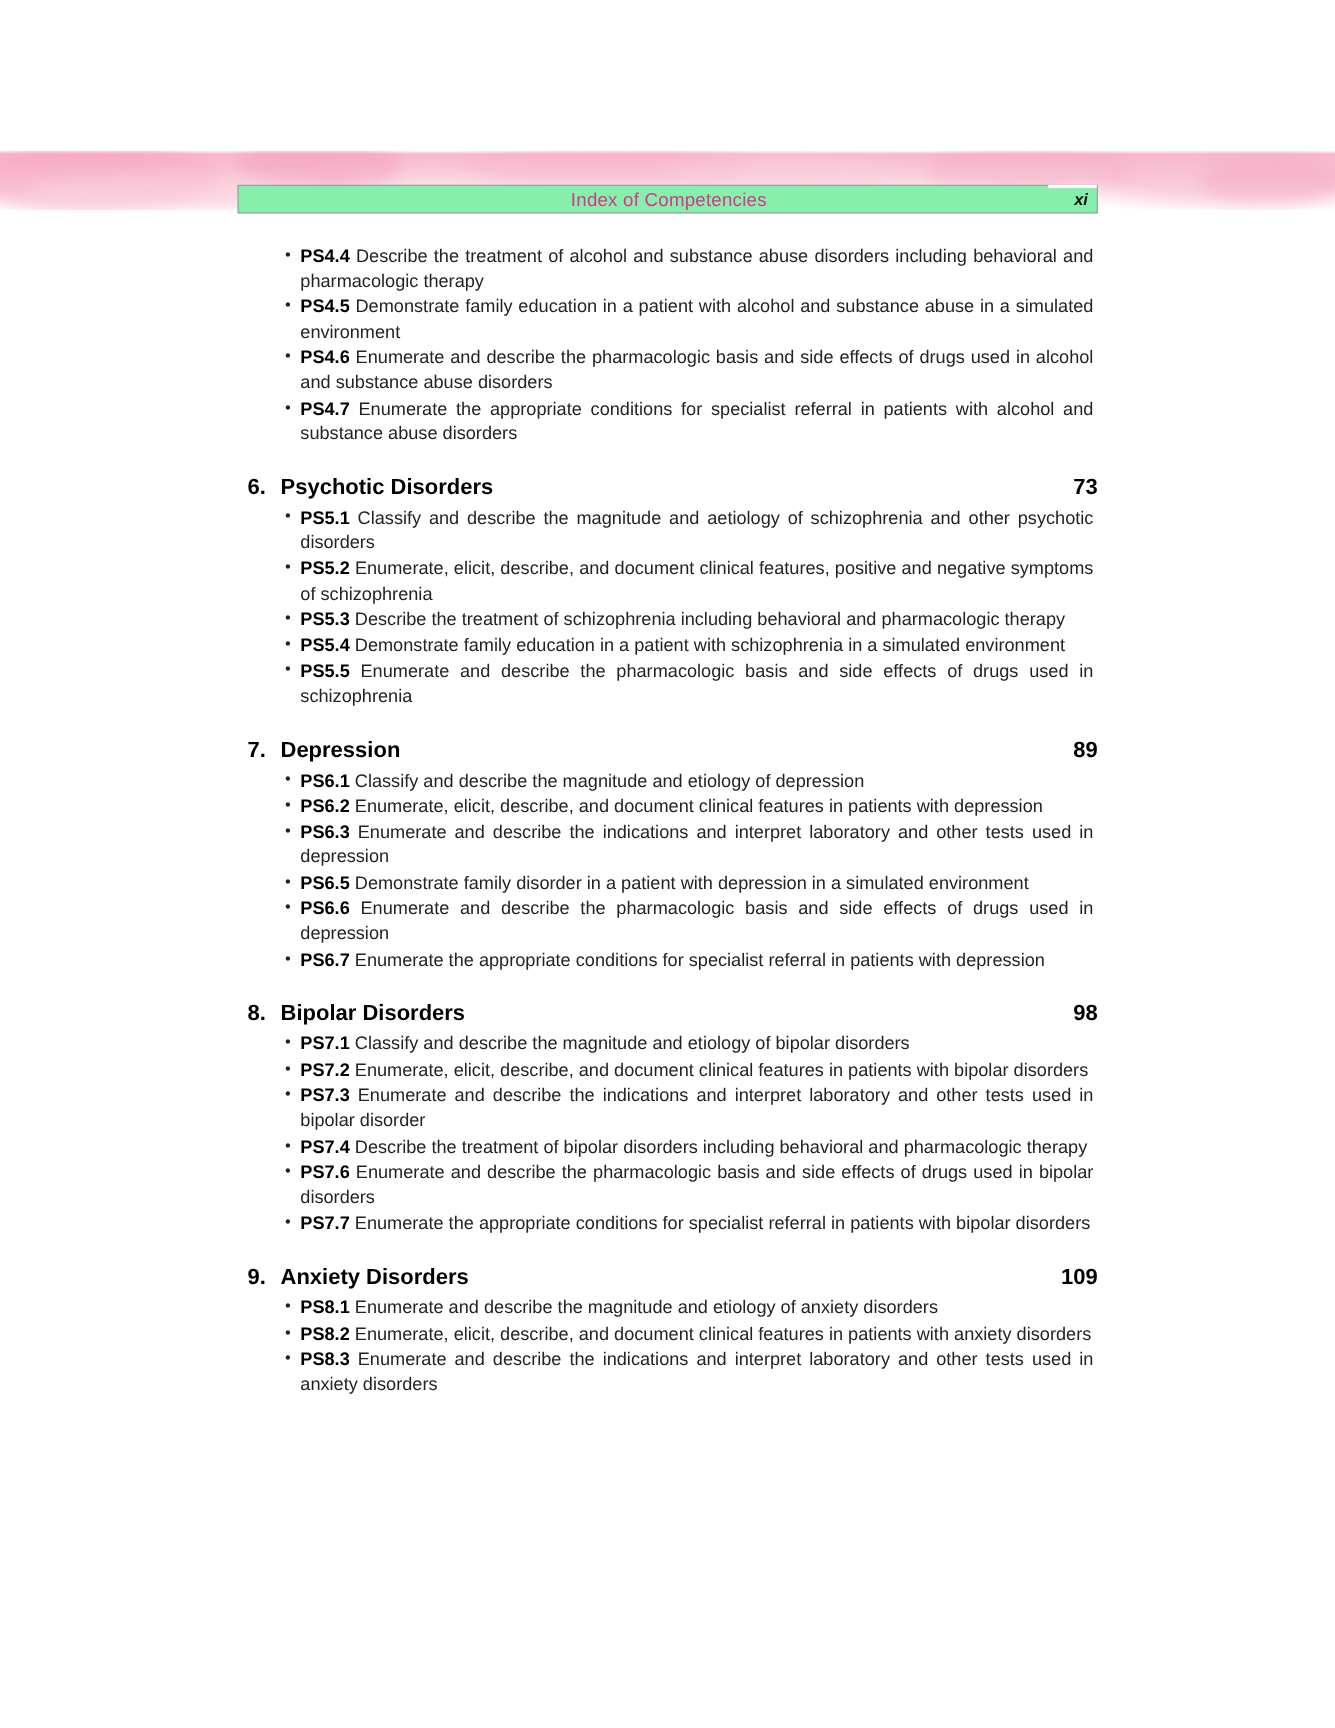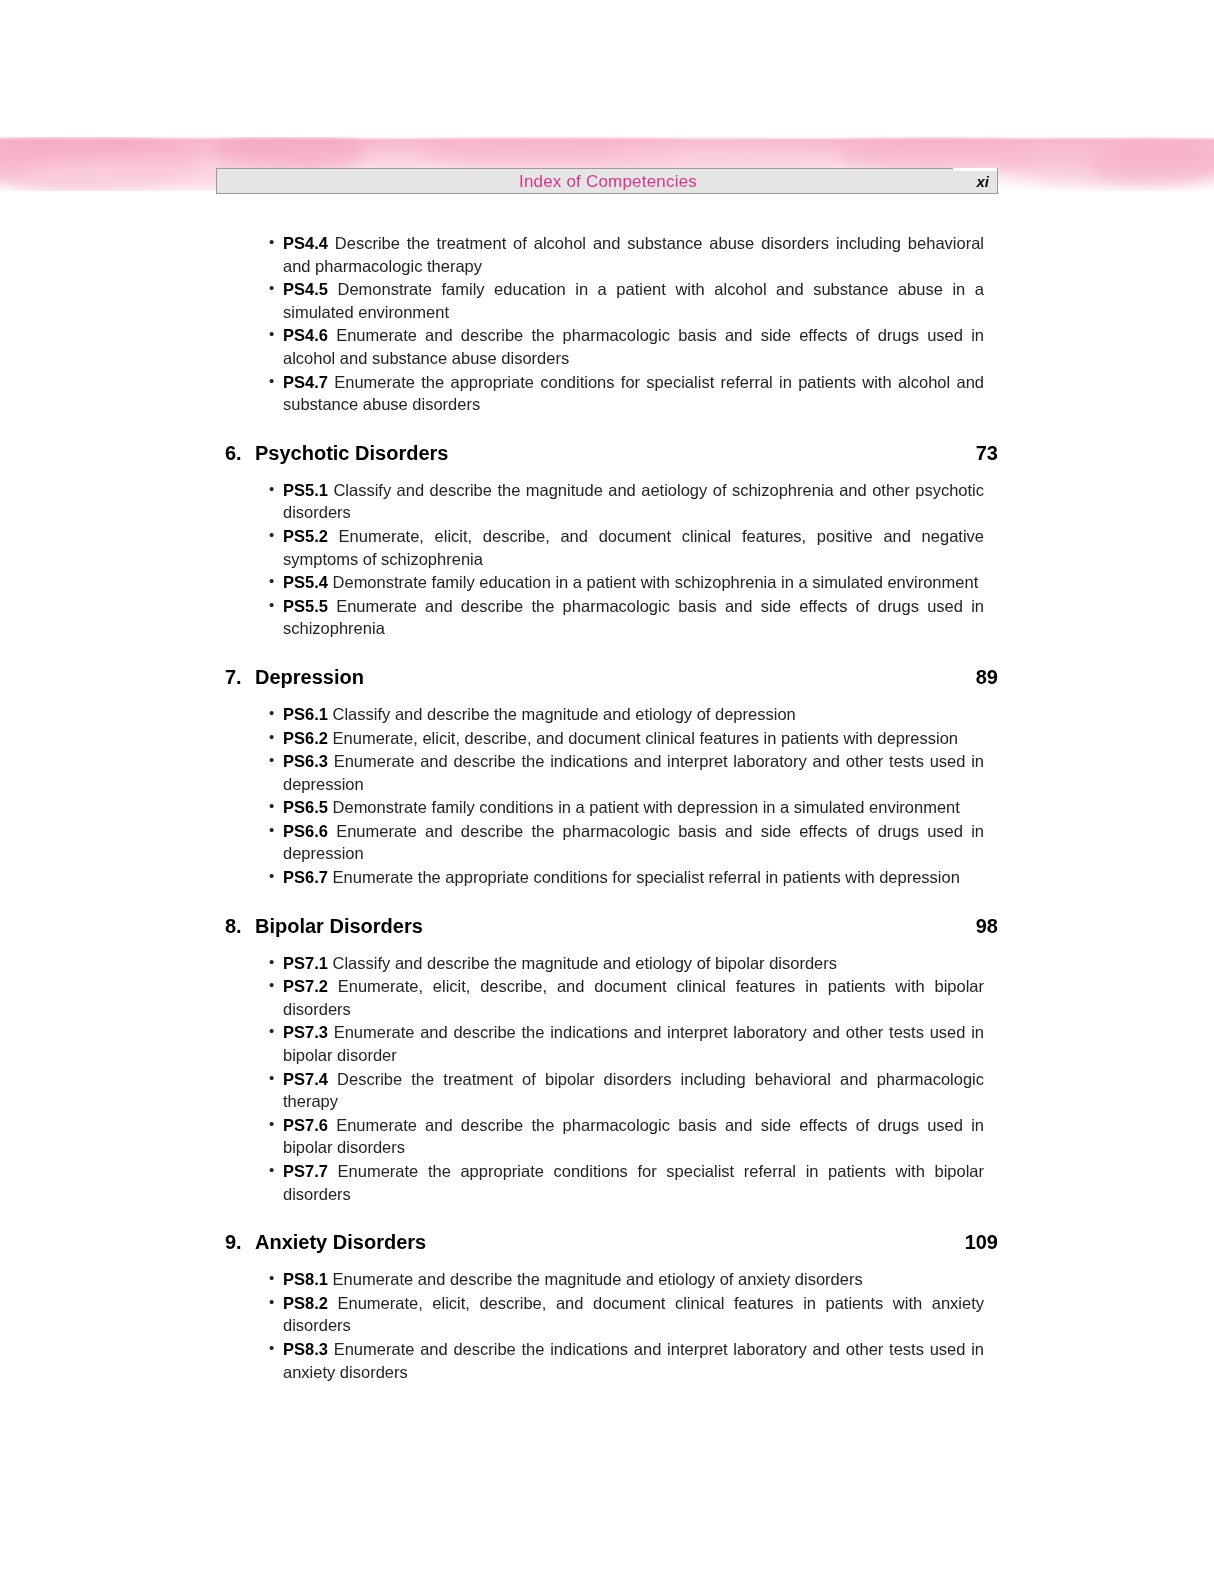--- a/index.html
+++ b/index.html
@@ -53,21 +53,21 @@
 
   
   .header-box {
     position: absolute;
     left: 216px;
     top: 168px;
     width: 782px;
     height: 26px;
     box-sizing: border-box;
     border: 1px solid #9a9a9a;
-    background: #e5e5e5;
+    background: #86efac;
   }
   .header-title {
     position: absolute;
     left: 0;
     top: 0;
     width: 782px;
     height: 26px;
     line-height: 26px;
     text-align: center;
     font-size: 17px;
@@ -123,21 +123,21 @@
   .section-title {
     flex: 1 1 auto;
   }
   .section-page {
     flex: 0 0 auto;
     text-align: left;
   }
 
   ul.items {
     list-style: none;
-    margin: 14px;
+    margin: 4px;
     padding: 0;
   }
   ul.items > li {
     position: relative;
     padding-left: 44px;
     margin: 0 0 1px 0;
     font-size: 16.5px;
     line-height: 1.37;
     text-align: justify;
     text-justify: inter-word;
@@ -190,35 +190,36 @@
   <div id="sections-host">
       <div class="section">
         <div class="section-head">
           <span class="section-num">6.</span>
           <span class="section-title">Psychotic Disorders</span>
           <span class="section-page">73</span>
         </div>
         <ul class="items">
           <li><span class="code">PS5.1</span><span> Classify and describe the magnitude and aetiology of schizophrenia and other psychotic disorders</span></li>
           <li><span class="code">PS5.2</span><span> Enumerate, elicit, describe, and document clinical features, positive and negative symptoms of schizophrenia</span></li>
+          <li><span class="code">PS5.3</span><span> Describe the treatment of schizophrenia including behavioral and pharmacologic therapy</span></li>
           <li><span class="code">PS5.4</span><span> Demonstrate family education in a patient with schizophrenia in a simulated environment</span></li>
           <li><span class="code">PS5.5</span><span> Enumerate and describe the pharmacologic basis and side effects of drugs used in schizophrenia</span></li>
         </ul>
       </div>
       <div class="section">
         <div class="section-head">
           <span class="section-num">7.</span>
           <span class="section-title">Depression</span>
           <span class="section-page">89</span>
         </div>
         <ul class="items">
           <li><span class="code">PS6.1</span><span> Classify and describe the magnitude and etiology of depression</span></li>
           <li><span class="code">PS6.2</span><span> Enumerate, elicit, describe, and document clinical features in patients with depression</span></li>
           <li><span class="code">PS6.3</span><span> Enumerate and describe the indications and interpret laboratory and other tests used in depression</span></li>
-          <li><span class="code">PS6.5</span><span> Demonstrate family conditions in a patient with depression in a simulated environment</span></li>
+          <li><span class="code">PS6.5</span><span> Demonstrate family disorder in a patient with depression in a simulated environment</span></li>
           <li><span class="code">PS6.6</span><span> Enumerate and describe the pharmacologic basis and side effects of drugs used in depression</span></li>
           <li><span class="code">PS6.7</span><span> Enumerate the appropriate conditions for specialist referral in patients with depression</span></li>
         </ul>
       </div>
       <div class="section">
         <div class="section-head">
           <span class="section-num">8.</span>
           <span class="section-title">Bipolar Disorders</span>
           <span class="section-page">98</span>
         </div>

